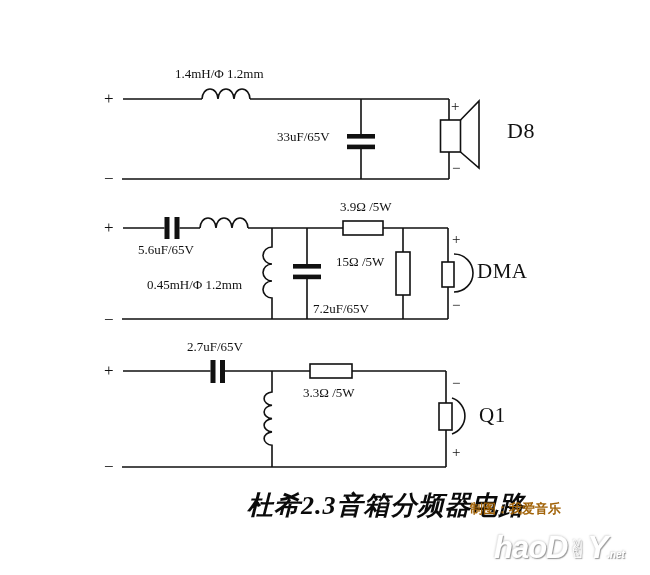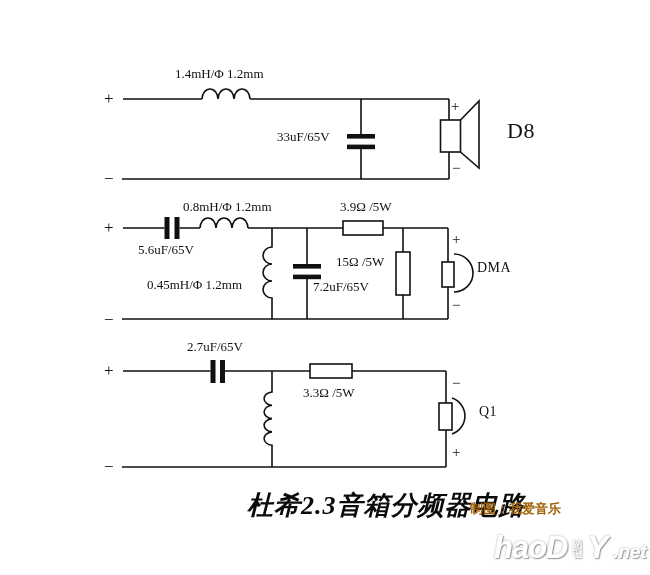--- a/index.html
+++ b/index.html
@@ -2,30 +2,30 @@
 <html><head>
 <meta charset="utf-8">
 <style>
   html,body{margin:0;padding:0;background:#fff;}
   .canvas{position:relative;width:650px;height:575px;background:#ffffff;overflow:hidden;
           font-family:"Liberation Serif","DejaVu Serif",serif;color:#111;}
   svg{position:absolute;left:0;top:0;}
   .lbl{position:absolute;font-size:13px;line-height:1.05;white-space:nowrap;color:#111;}
   .term{position:absolute;font-size:17px;line-height:1;color:#111;}
   .pol{position:absolute;font-size:15px;line-height:1;color:#111;}
-  .spk-name{position:absolute;font-size:14px;line-height:1;letter-spacing:0.5px;color:#111;}
+  .spk-name{position:absolute;font-size:21px;line-height:1;letter-spacing:0.5px;color:#111;}
   .spk-name.d8{font-size:22px;margin-left:24px;}
   .title{position:absolute;left:201px;top:488px;font:italic bold 26px "Liberation Serif","DejaVu Serif",serif;
          letter-spacing:1px;color:#0a0a0a;margin-left:46px;}
   .credit{position:absolute;left:470px;top:500px;font:bold 13px "Liberation Sans","DejaVu Sans",sans-serif;color:#a16207;}
   .watermark{position:absolute;left:494px;top:530px;font:italic bold 31px "Liberation Sans","DejaVu Sans",sans-serif;
              color:#ffffff;letter-spacing:-1px;
              text-shadow:1px 1px 1px #9a9a9a,-1px -1px 1px #e8e8e8,0 0 3px #c0c0c0;}
   .watermark .hand{font-size:25px;font-style:normal;}
-  .watermark .dom{font-size:19px;letter-spacing:0;margin-left:6px;}
+  .watermark .dom{font-size:10px;letter-spacing:0;}
 </style>
 </head>
 <body>
 
 <div class="canvas">
 
   <svg width="650" height="575" viewBox="0 0 650 575">
     <g stroke="#111" stroke-width="1.6" fill="none">
 
       <g>
@@ -80,24 +80,23 @@
   <div class="term" style="left:104px;top:90px">+</div>
   <div class="term" style="left:104px;top:170px">−</div>
   <div class="lbl" style="left:175px;top:67px">1.4mH/Φ 1.2mm</div>
   <div class="lbl" style="left:277px;top:130px">33uF/65V</div>
   <div class="pol" style="left:451px;top:99px">+</div>
   <div class="pol" style="left:452px;top:161px">−</div>
   <div class="spk-name d8" style="left:483px;top:120px">D8</div>
 
   <div class="term" style="left:104px;top:219px">+</div>
   <div class="term" style="left:104px;top:311px">−</div>
-  <div class="lbl" style="left:183px;top:200px">0.8mH/Φ 1.2mm</div>
   <div class="lbl" style="left:138px;top:243px">5.6uF/65V</div>
   <div class="lbl" style="left:147px;top:278px">0.45mH/Φ 1.2mm</div>
-  <div class="lbl" style="left:313px;top:280px">7.2uF/65V</div>
+  <div class="lbl" style="left:313px;top:302px">7.2uF/65V</div>
   <div class="lbl" style="left:340px;top:200px">3.9Ω /5W</div>
   <div class="lbl" style="left:336px;top:255px">15Ω /5W</div>
   <div class="pol" style="left:452px;top:232px">+</div>
   <div class="pol" style="left:452px;top:298px">−</div>
   <div class="spk-name" style="left:477px;top:261px">DMA</div>
 
   <div class="term" style="left:104px;top:362px">+</div>
   <div class="term" style="left:104px;top:458px">−</div>
   <div class="lbl" style="left:187px;top:340px">2.7uF/65V</div>
   <div class="lbl" style="left:303px;top:386px">3.3Ω /5W</div>

